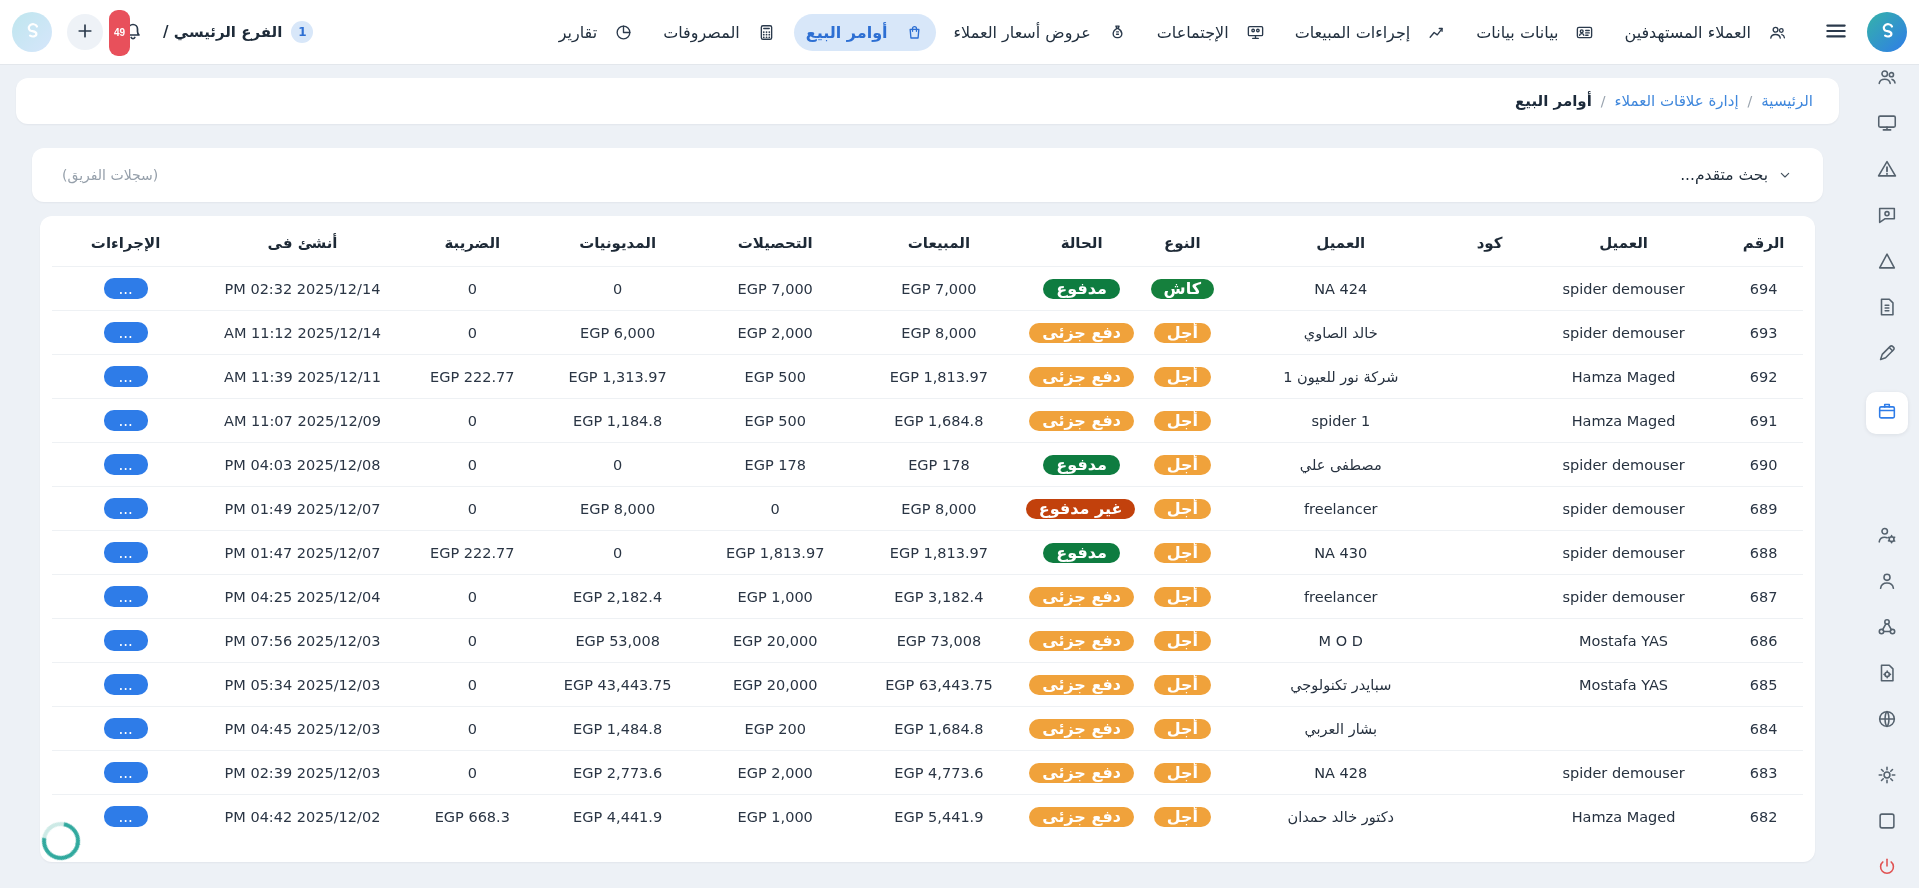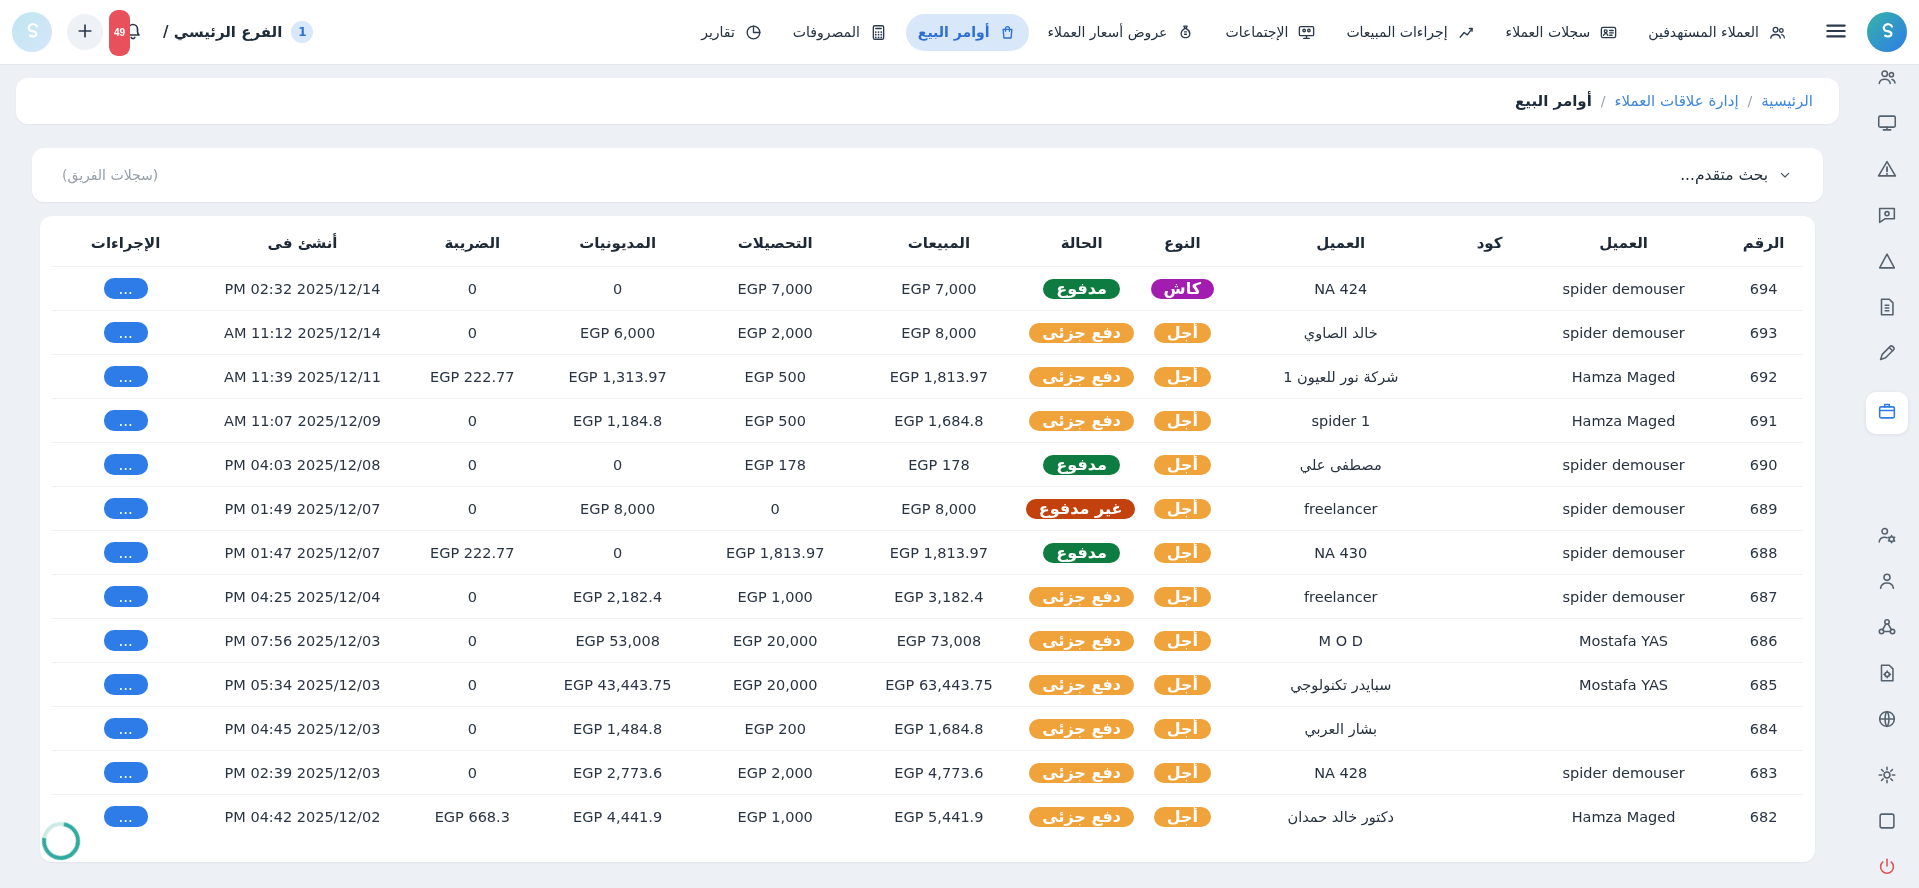--- a/index.html
+++ b/index.html
@@ -7,21 +7,21 @@
   body{font-family:"DejaVu Sans",sans-serif;background:#edf1f6;direction:rtl;color:#233040}
 
   
   .topbar{position:fixed;top:0;right:0;left:0;height:64px;background:#fff;display:flex;align-items:center;padding:0 12px;z-index:20;box-shadow:0 1px 0 rgba(0,0,0,.04)}
   .tb-right{display:flex;align-items:center;gap:16px}
   .logo-circle{width:40px;height:40px;border-radius:50%;background:linear-gradient(135deg,#35b3a9,#2f7ce8);display:flex;align-items:center;justify-content:center;cursor:pointer}
   .logo-circle svg{width:24px;height:24px}
   .burger{background:none;border:none;color:#2b3a4c;width:30px;height:30px;cursor:pointer}
   .burger svg{width:26px;height:26px}
   .main-nav{display:flex;align-items:center;gap:6px;margin-right:22px}
-  .nav-item{display:flex;align-items:center;gap:9px;padding:9px 12px;border-radius:999px;font-size:14px;color:#22303f;cursor:pointer;white-space:nowrap}
+  .nav-item{display:flex;align-items:center;gap:17px;padding:9px 12px;border-radius:999px;font-size:16px;color:#22303f;cursor:pointer;white-space:nowrap}
   .nav-item .ic{width:19px;height:19px;color:#2b3a4c;display:flex}
   .nav-item .ic svg{width:19px;height:19px}
   .nav-item.active{background:#d8e7f9;color:#2d6fd3;font-weight:bold}
   .nav-item.active .ic{color:#2d6fd3}
   .tb-left{display:flex;align-items:center;gap:15px;margin-inline-start:auto}
   .branch{display:flex;align-items:center;gap:9px;font-weight:bold;font-size:15px;color:#1e2b39;cursor:pointer}
   .branch-badge{background:#d8e7f9;color:#2d6fd3;border-radius:50%;min-width:22px;height:22px;display:flex;align-items:center;justify-content:center;font-size:12px}
   .bell-btn{position:relative;background:none;border:none;color:#2b3a4c;width:30px;height:30px;cursor:pointer}
   .bell-btn .ic svg{width:24px;height:24px}
   .bell-badge{position:absolute;top:-7px;left:-9px;background:#e8505b;color:#fff;font-size:10px;font-weight:bold;border-radius:9px;padding:18px 5px;line-height:1}
@@ -94,21 +94,21 @@
         <span>العملاء المستهدفين</span>
       </div>
       <div class="nav-item">
         <span class="ic">
           <svg viewBox="0 0 24 24" fill="none" stroke="currentColor" stroke-width="1.7" stroke-linecap="round" stroke-linejoin="round">
             <rect x="3" y="5.5" width="18" height="13" rx="2"></rect>
             <circle cx="8.5" cy="10.5" r="1.8"></circle>
             <path d="M5.8 15.5c.4-1.4 1.5-2 2.7-2s2.3.6 2.7 2M13.5 9.5h4.5M13.5 12.5h4.5M13.5 15.5h3"></path>
           </svg>
         </span>
-        <span>سجلات العملاء</span>
+        <span>بيانات بيانات</span>
       </div>
       <div class="nav-item">
         <span class="ic">
           <svg viewBox="0 0 24 24" fill="none" stroke="currentColor" stroke-width="1.7" stroke-linecap="round" stroke-linejoin="round">
             <path d="M4 18l5-6 4 3 6-8"></path>
             <path d="M15.5 7H19v3.5"></path>
           </svg>
         </span>
         <span>إجراءات المبيعات</span>
       </div>
@@ -351,21 +351,21 @@
           <th>أنشئ فى</th>
           <th>الإجراءات</th>
         </tr>
       </thead>
       <tbody>
           <tr>
             <td class="c-num">694</td>
             <td class="c-member">spider demouser</td>
             <td class="c-code"></td>
             <td class="c-client">NA 424</td>
-            <td><span class="badge" style="background:#a21caf">كاش</span></td>
+            <td><span class="badge" style="background:#15803d">كاش</span></td>
             <td><span class="badge" style="background:#0e7c40">مدفوع</span></td>
             <td class="c-money"><span dir="ltr">EGP 7,000</span></td>
             <td class="c-money"><span dir="ltr">EGP 7,000</span></td>
             <td class="c-money"><span dir="ltr">0</span></td>
             <td class="c-money"><span dir="ltr">0</span></td>
             <td class="c-date"><span dir="ltr">PM 02:32 2025/12/14</span></td>
             <td><button class="dots-btn">...</button></td>
           </tr>
           <tr>
             <td class="c-num">693</td>

